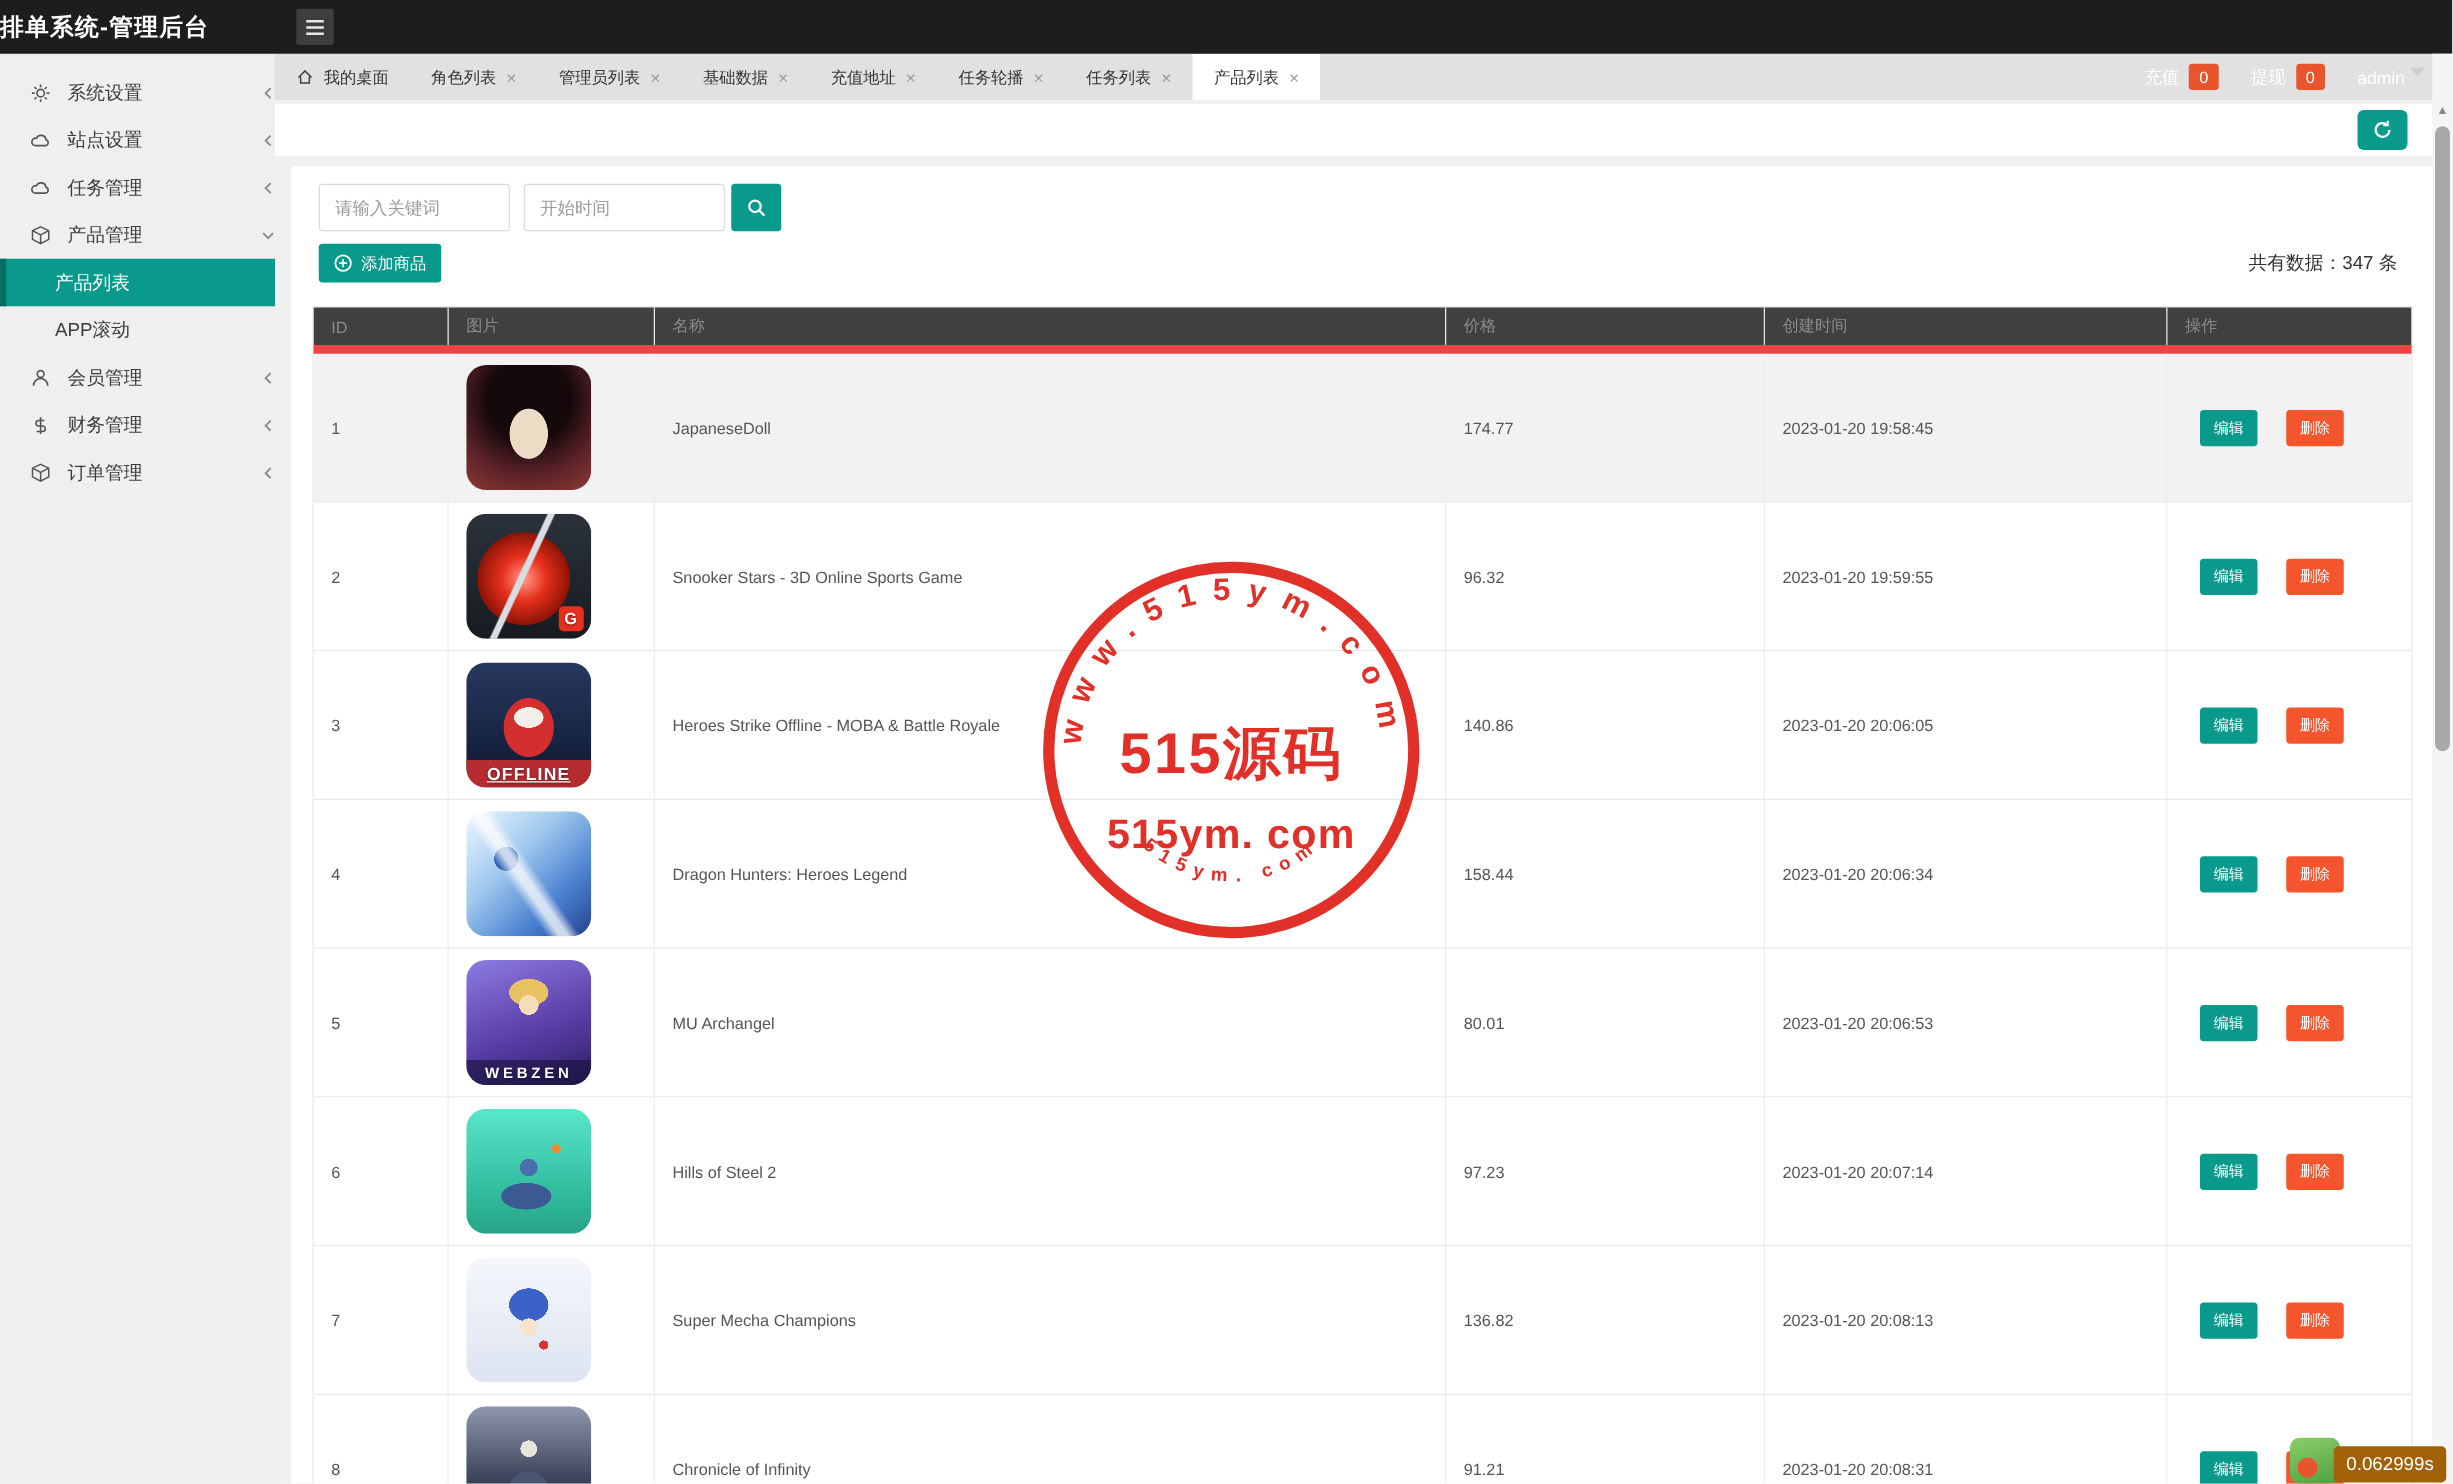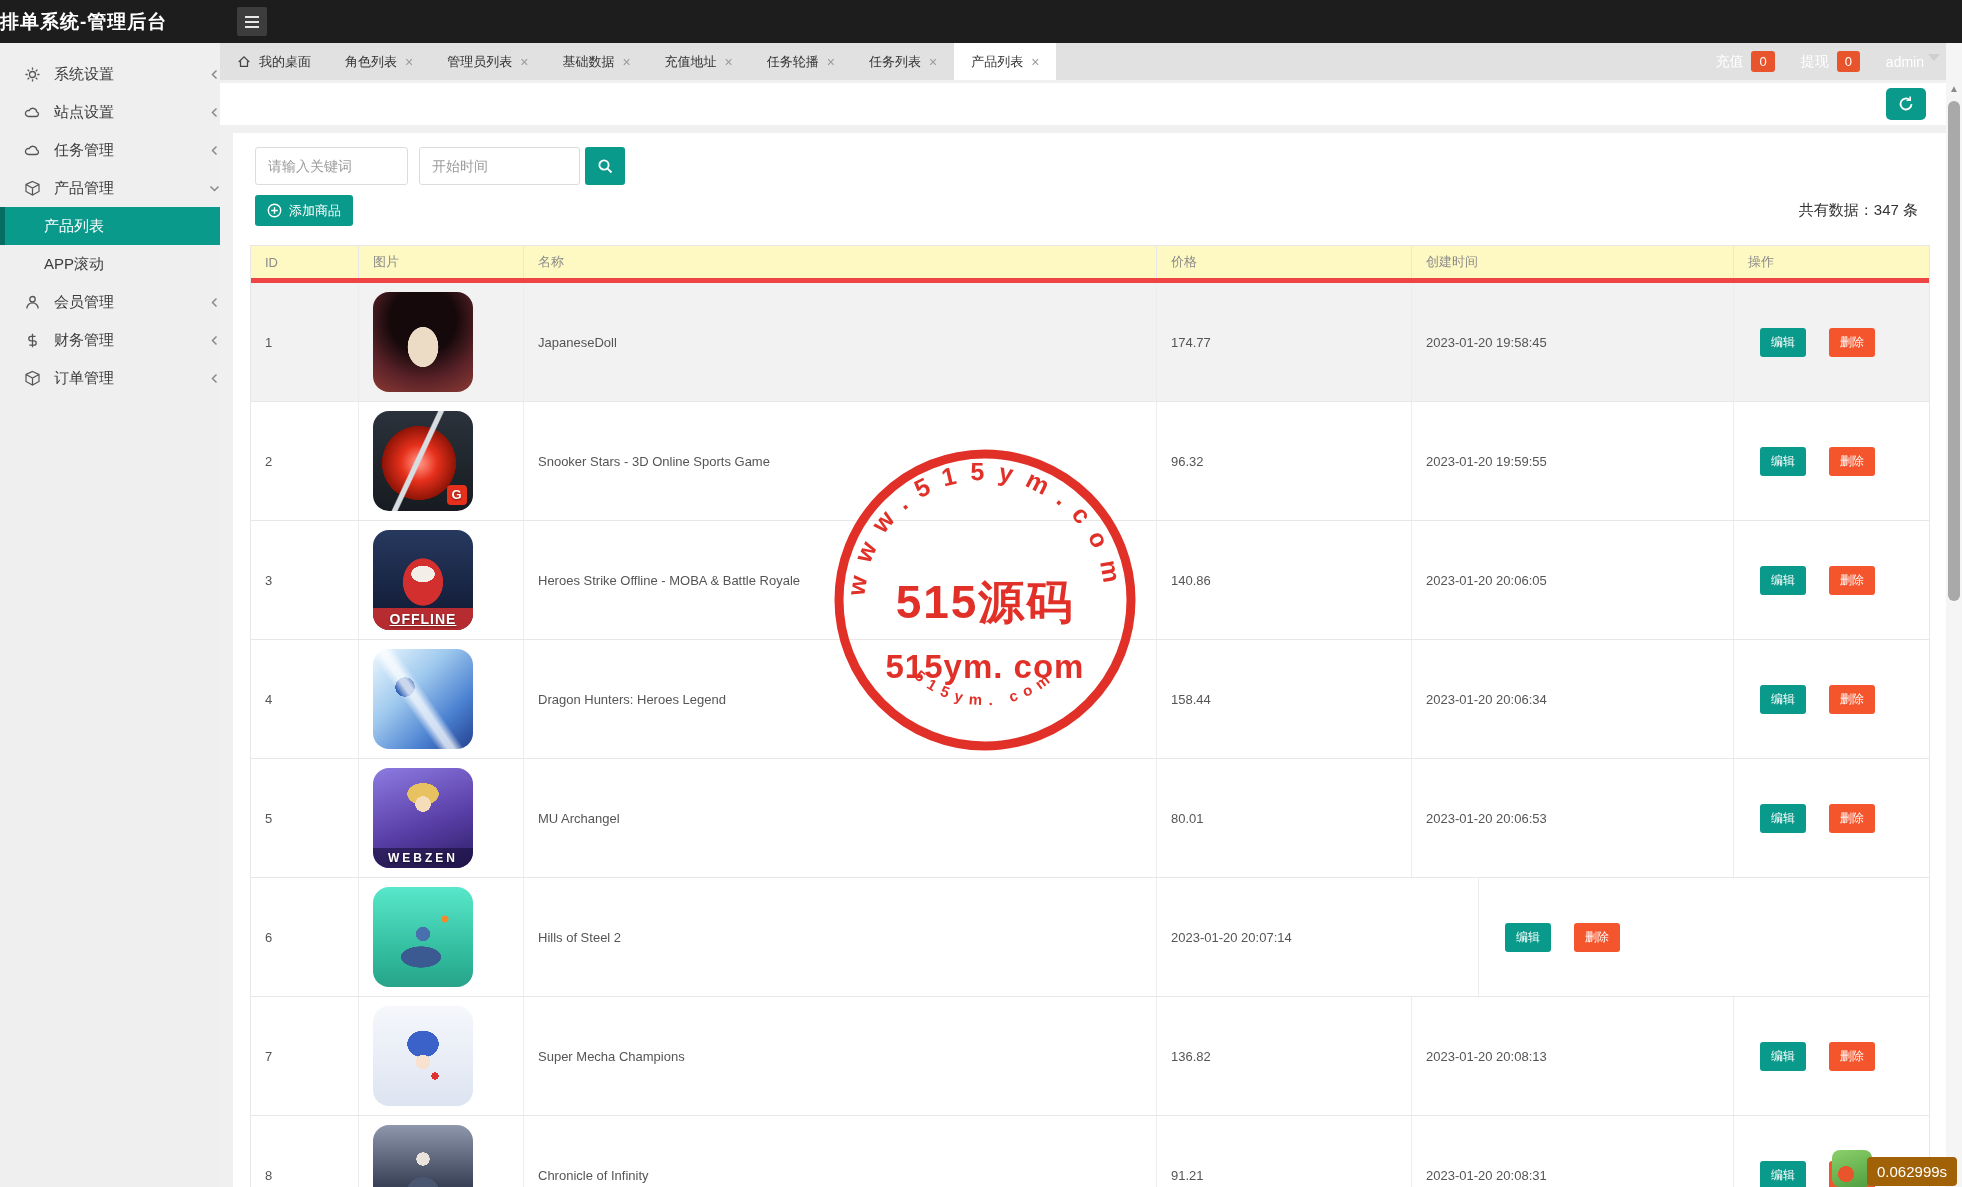--- a/index.html
+++ b/index.html
@@ -45,21 +45,21 @@
   .tb-input { position:absolute; top:0; height:38px; border:1px solid #dcdcdc; border-radius:3px; font-size:14px; color:#333; padding:0 12px; outline:none; font-family:inherit; }
   .tb-input::placeholder { color:#9c9c9c; }
   #kw-input { left:0; width:153px; }
   #date-input { left:164px; width:161px; }
   .search-btn { position:absolute; left:330px; top:0; width:40px; height:38px; background:#0a9a8b; border:none; border-radius:3px; cursor:pointer; display:flex; align-items:center; justify-content:center; }
   .add-btn { position:absolute; left:0; top:48px; height:31px; padding:0 12px; background:#0a9a8b; color:#fff; border:none; border-radius:3px; font-size:13px; cursor:pointer; display:flex; align-items:center; gap:7px; font-family:inherit; }
   .total { position:absolute; right:0; top:54px; font-size:15px; color:#333; }
 
   
   .table { position:absolute; left:17px; top:112px; width:1680px; border:1px solid #e7e7e7; border-bottom:none; }
-  .thead { display:flex; height:37px; background:#fef9c3; border-bottom:5px solid #ef4444; }
+  .thead { display:flex; height:37px; background:#404040; border-bottom:7px solid #ef4444; }
   .th { font-size:13px; color:#8b8b8b; display:flex; align-items:center; padding-left:14px; border-right:1px solid #e7e7e7; }
   .th:last-child { border-right:none; }
   .trow { display:flex; height:119px; background:#fff; border-bottom:1px solid #e7e7e7; }
   .trow:first-child { background:#f2f2f2; }
   .td { display:flex; align-items:center; padding-left:14px; border-right:1px solid #ededed; font-size:13px; color:#555; }
   .td:last-child { border-right:none; }
   .c-id { width:108px; }
   .c-img { width:165px; }
   .c-name { width:633px; }
   .c-price { width:255px; }
@@ -425,20 +425,23 @@
   <div class="trow">
     <div class="td c-id">
               <span>6</span>
             </div>
     <div class="td c-img">
               <div class="pimg pi-hills"></div>
             </div>
     <div class="td c-name">
               <span>Hills of Steel 2</span>
             </div>
+    <div class="td c-price">
+              <span>97.23</span>
+            </div>
     <div class="td c-time">
               <span>2023-01-20 20:07:14</span>
             </div>
     <div class="td c-ops">
       <button class="btn edit">编辑</button>
       <button class="btn del">删除</button>
     </div>
   </div>
 
   <div class="trow">

